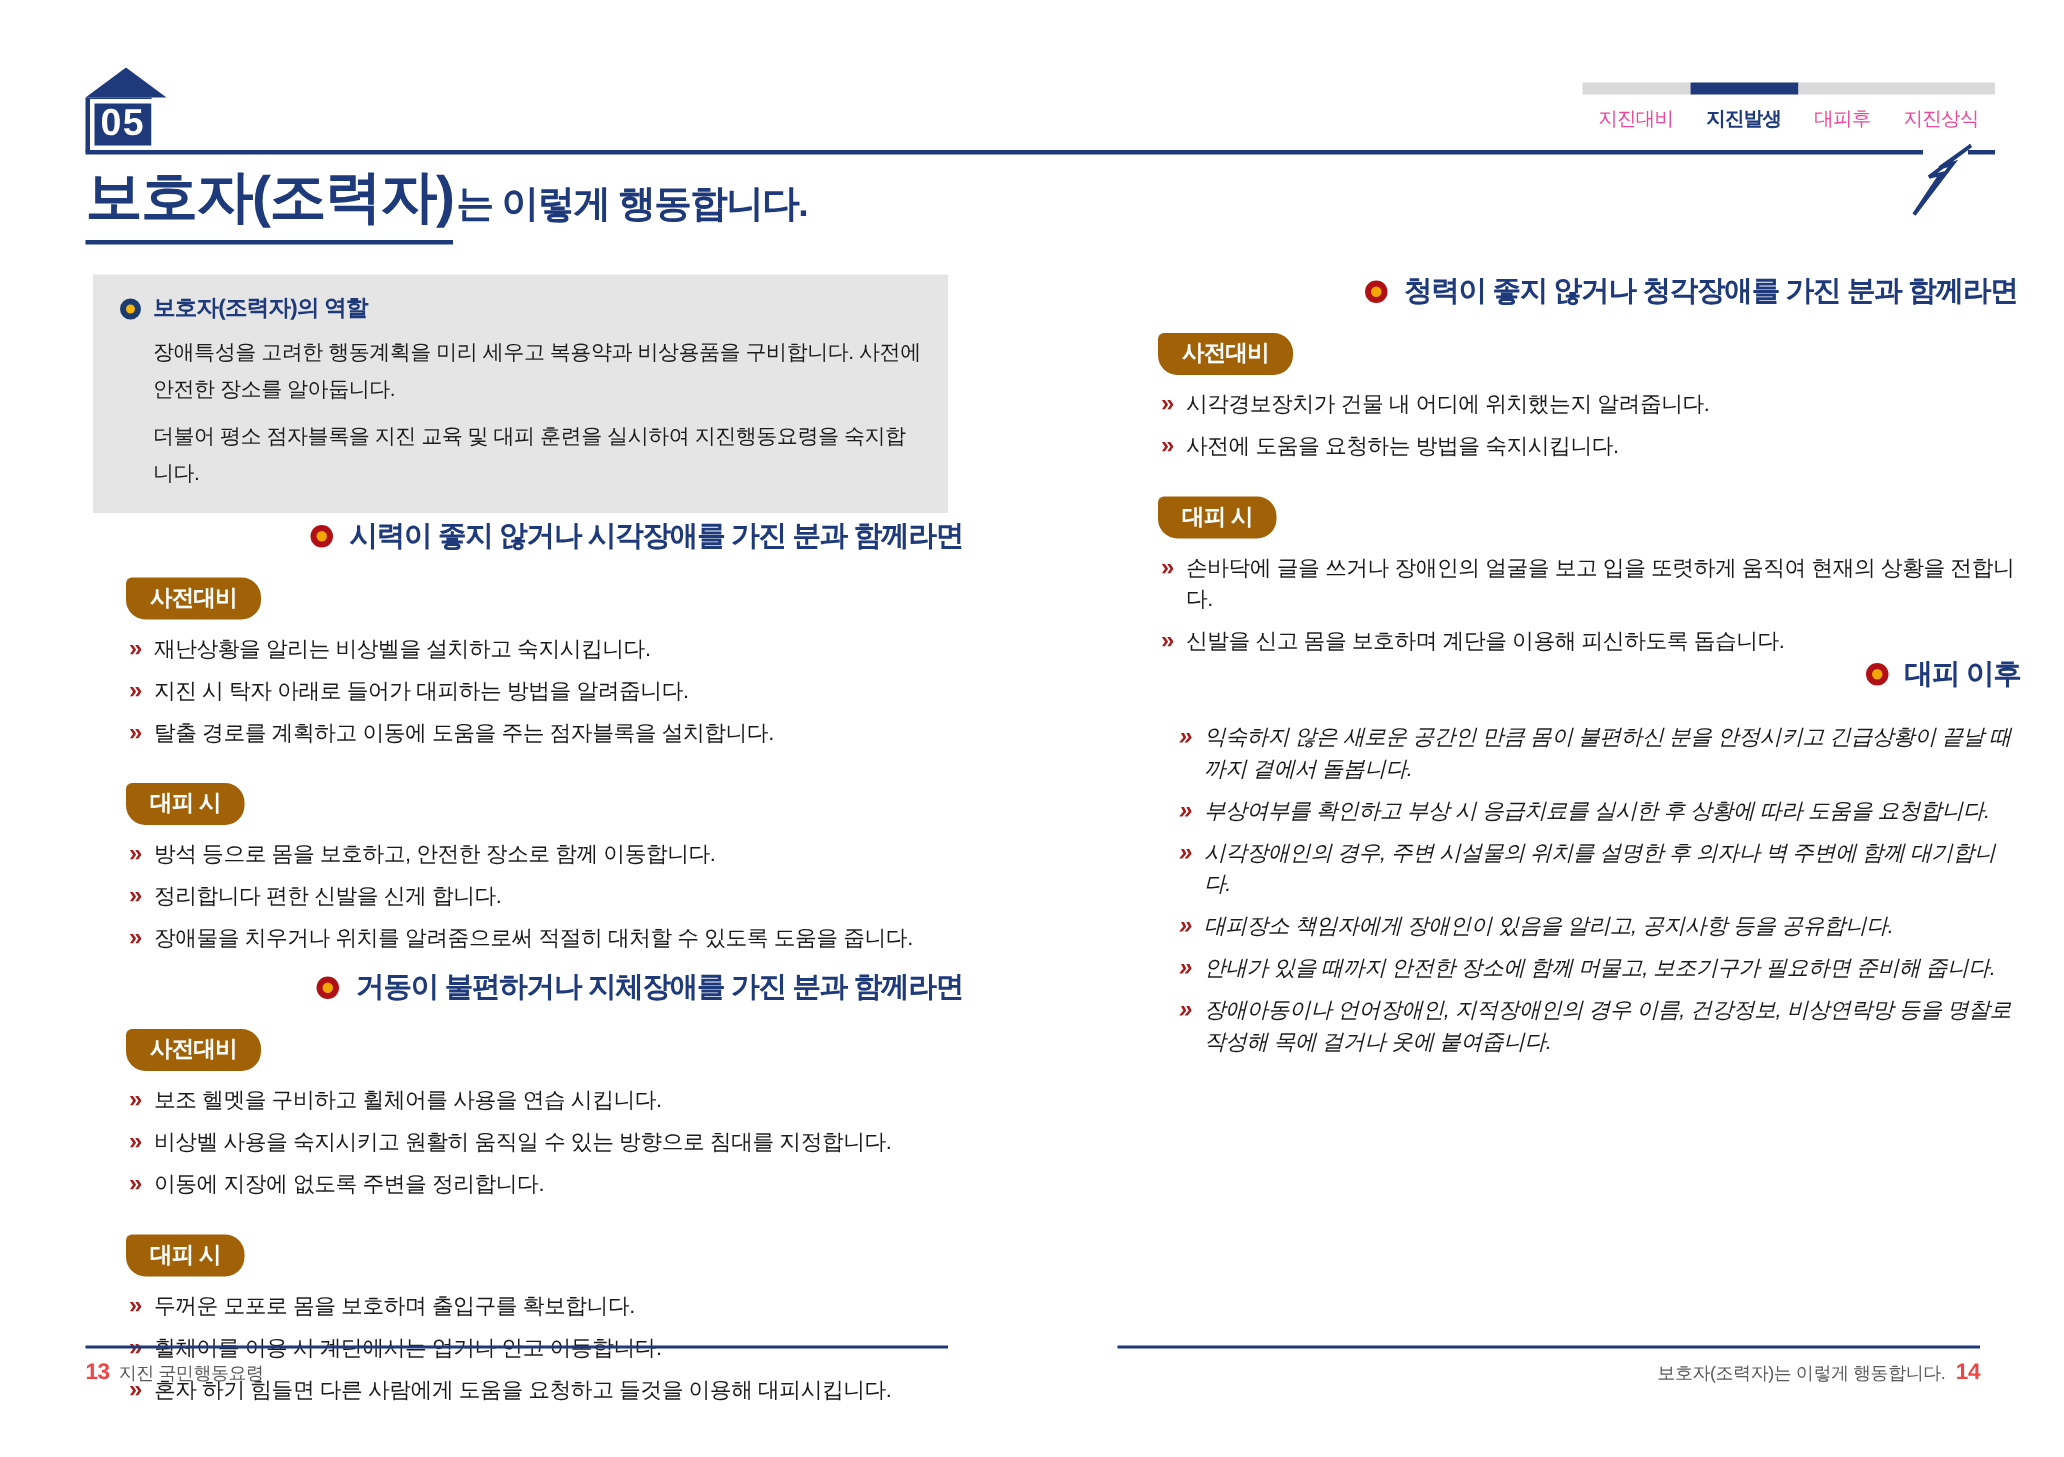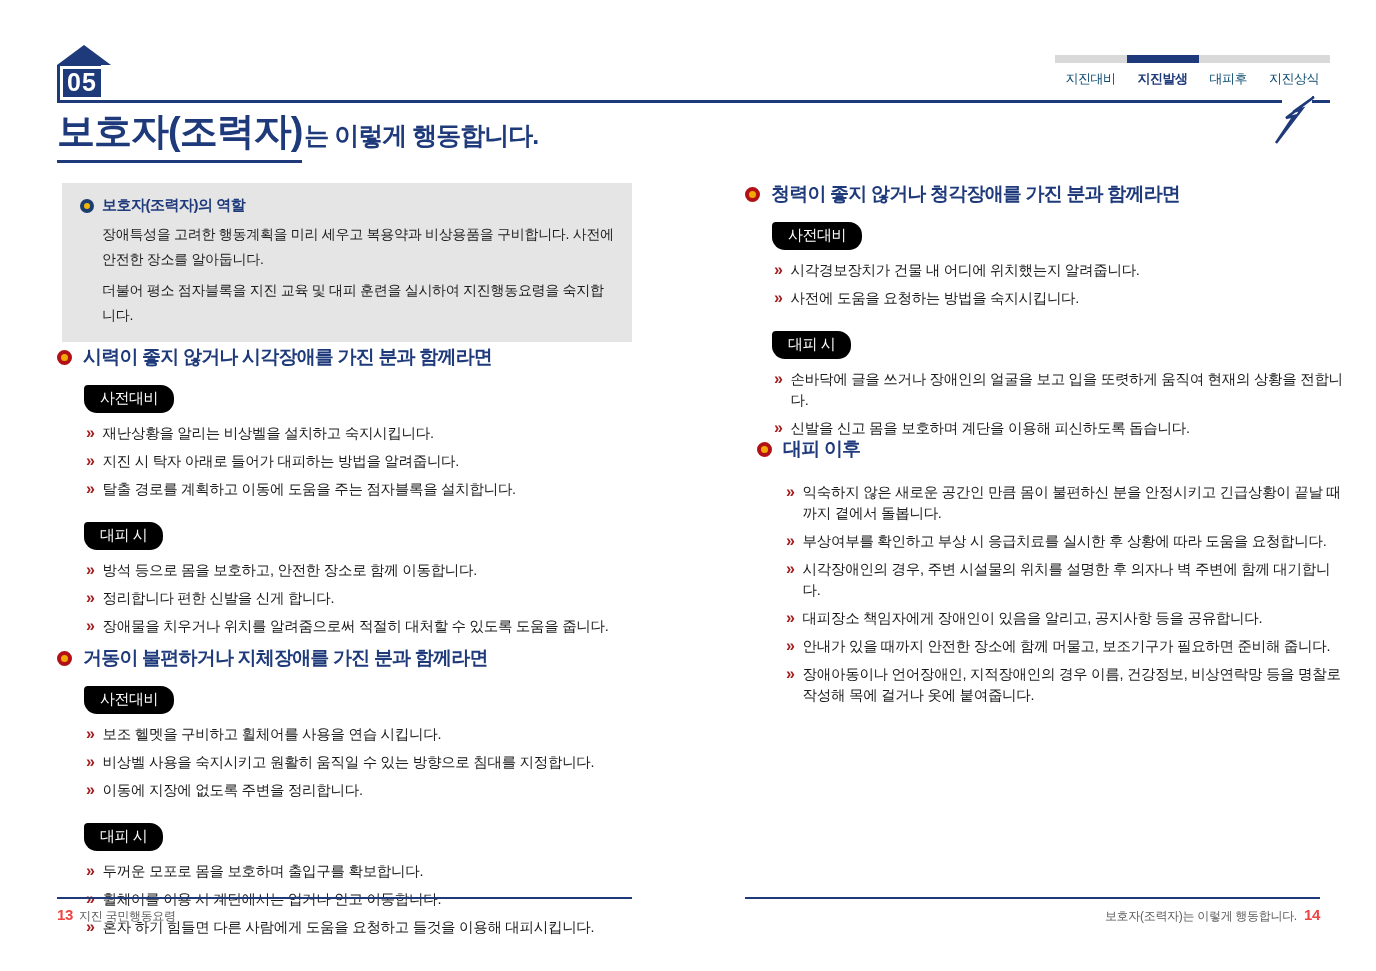--- a/index.html
+++ b/index.html
@@ -17,45 +17,45 @@
   .bolt { position:absolute; left:1268px; top:94px; }
 
   .page-title { position:absolute; left:57px; top:106px; white-space:nowrap; }
   .title-emph { display:inline-block; font-size:38px; font-weight:bold; color:#1e3a7b; letter-spacing:-1px; border-bottom:3px solid #1e3a7b; padding-bottom:3px; }
   .title-rest { font-size:25px; font-weight:bold; color:#1e3a7b; letter-spacing:-1px; margin-left:2px; }
 
   .nav { position:absolute; top:55px; right:46px; display:flex; }
   .nav-item { display:flex; flex-direction:column; cursor:default; }
   .nav-bar { height:8px; background:#d9d9d9; }
   .nav-item.active .nav-bar { background:#1e3a7b; }
-  .nav-label { padding:7px 11px 0; font-size:13px; color:#0c4a6e; letter-spacing:-0.5px; }
+  .nav-label { padding:7px 11px 0; font-size:13px; color:#ec4899; letter-spacing:-0.5px; }
   .nav-item.active .nav-label { color:#1e3a7b; font-weight:bold; }
 
   
   .role-box { position:absolute; left:62px; top:183px; width:570px; background:#e5e5e5; padding:13px 18px 15px; }
   .role-title-row { display:flex; align-items:center; gap:8px; }
   .circle-blue { width:14px; height:14px; border-radius:50%; border:4px solid #1d3d6e; background:#f2b705; flex:none; }
   .role-title { font-size:15px; font-weight:bold; color:#1e3a7b; letter-spacing:-0.5px; }
   .role-text { margin:7px 0 0 22px; font-size:14px; color:#1c1c1c; line-height:1.75; font-weight:500; letter-spacing:-0.3px; }
 
   
   .section { position:absolute; }
   #sec-vision   { left:57px;  top:344px; width:585px; }
   #sec-mobility { left:57px;  top:645px; width:585px; }
   #sec-hearing  { left:745px; top:181px; width:600px; }
   #sec-after    { left:757px; top:436px; width:590px; }
-  .section-head { display:flex; align-items:center; gap:11px; }
+  .section-head { display:flex; align-items:center; gap:11px;justify-content:flex-end; }
   .circle-red { width:15px; height:15px; border-radius:50%; border:4px solid #b11116; background:#f2a705; flex:none; }
   .section-title { font-size:19px; font-weight:bold; color:#1e3a7b; letter-spacing:-0.8px; }
-  .badge { display:inline-block; margin:15px 0 10px 27px; background:#000000; color:#fff; font-size:15px; font-weight:normal; letter-spacing:-0.5px; padding:4px 16px 5px; border-radius:4px 13px 13px 13px; }
+  .badge { display:inline-block; margin:15px 0 10px 27px; background:#a16207; color:#fff; font-size:15px; font-weight:bold; letter-spacing:-0.5px; padding:4px 16px 5px; border-radius:4px 13px 13px 13px; }
   .items { margin-left:29px; }
   .item { display:flex; gap:8px; margin-bottom:7px; font-size:14.5px; color:#1a1a1a; line-height:1.45; font-weight:500; letter-spacing:-0.3px; }
   .arrow { color:#a51c1c; font-weight:bold; font-size:16px; line-height:1.3; flex:none; }
   .arrow::before { content:"\00BB"; }
-  #sec-after .items { margin-top:20px; }
+  #sec-after .items { margin-top:20px;font-style:italic; }
   #sec-after .item { margin-bottom:7px; }
 
   
   .footer-line { position:absolute; top:897px; height:2px; background:#1e3a7b; }
   .footer-line.left { left:57px; width:575px; }
   .footer-line.right { left:745px; width:575px; }
   .footer { position:absolute; top:906px; font-size:12px; color:#5a5a5a; letter-spacing:-0.3px; }
   .footer.left { left:57px; }
   .footer.right { left:745px; width:575px; text-align:right; }
   .page-num { font-size:15px; font-weight:bold; color:#ef4444;text-align:center; }

